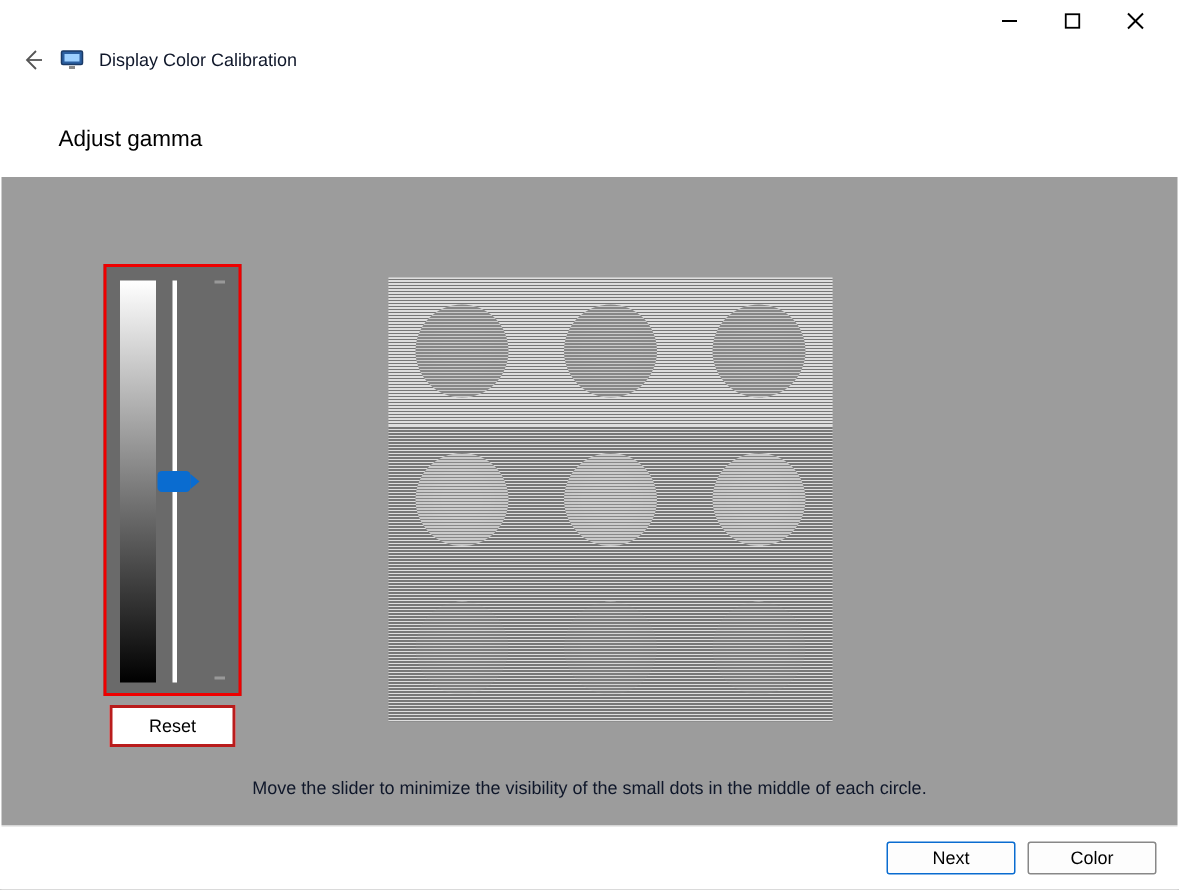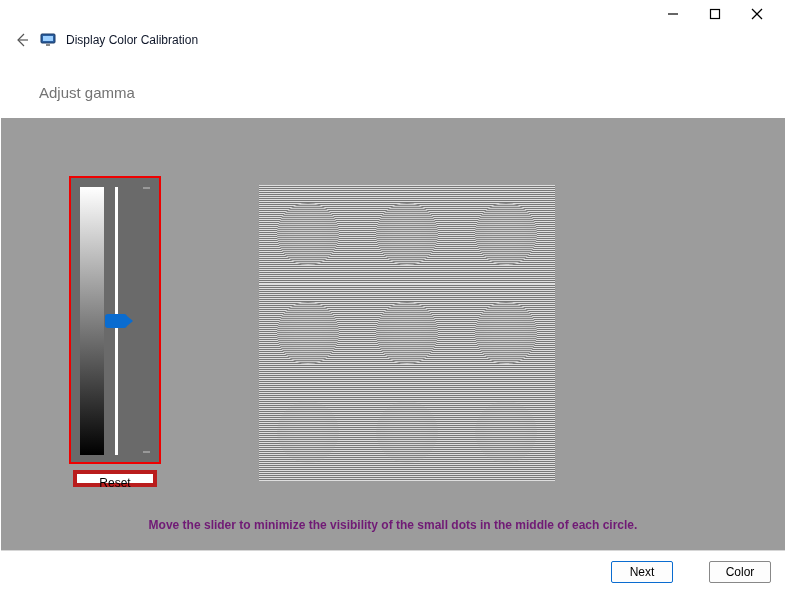--- a/index.html
+++ b/index.html
@@ -9,48 +9,48 @@
     .titlebar { position: absolute; top: 0; right: 0; height: 28px; display: flex; align-items: center; gap: 28px; padding-right: 22px; }
     .win-btn { width: 14px; height: 14px; display:flex; align-items:center; justify-content:center; cursor:default; }
 
     
     .header { position: absolute; top: 32px; left: 14px; display: flex; align-items: center; gap: 10px; }
     .back-arrow { width: 16px; height: 16px; color: #333; }
     .app-icon { width: 16px; height: 16px; }
     .app-title { font-size: 12px; color: #0f172a; }
 
     
-    .page-heading { position: absolute; top: 84px; left: 39px; font-size: 15px; font-weight: 400; color: #737373; }
+    .page-heading { position: absolute; top: 84px; left: 39px; font-size: 15px; font-weight: 400; color: #000000; }
 
     
     .content-area { position: absolute; top: 118px; left: 1px; right: 1px; bottom: 43px; background: #9c9c9c; }
 
     
     .slider-panel { position: absolute; top: 58px; left: 68px; width: 92px; height: 288px; border: 2px solid #e00; background: #6a6a6a; }
     .slider-gradient { position: absolute; top: 9px; left: 9px; width: 24px; height: 268px; background: linear-gradient(to bottom, #fff, #000); }
     .slider-track { position: absolute; top: 9px; left: 44px; width: 3px; height: 268px; background: #fff; }
     .slider-thumb { position: absolute; top: 136px; left: 34px; width: 22px; height: 14px; background: #0a6cd0; border-radius: 3px; }
     .slider-thumb::after { content:""; position:absolute; top:2px; right:-6px; width:0; height:0; border-top:5px solid transparent; border-bottom:5px solid transparent; border-left:6px solid #0a6cd0; }
     .slider-tick-top { position:absolute; top: 9px; right: 9px; width: 7px; height: 2px; background:#999; }
     .slider-tick-bot { position:absolute; bottom: 9px; right: 9px; width: 7px; height: 2px; background:#999; }
 
     
-    .reset-btn { position: absolute; top: 352px; left: 72px; width: 84px; height: 17px; border: 4px solid #b91c1c; background: #fff; font-size: 12px; color:#000; text-align:center; line-height:18px; cursor:pointer; }
+    .reset-btn { position: absolute; top: 352px; left: 72px; width: 84px; height: 28px; border: 2px solid #b91c1c; background: #fff; font-size: 12px; color:#000; text-align:center; line-height:18px; cursor:pointer; }
 
     
     .gamma-preview { position: absolute; top: 67px; left: 258px; width: 296px; height: 296px; background:#c8c8c8; display:grid; grid-template-columns:repeat(3,1fr); grid-template-rows:repeat(3,1fr); }
     .gamma-cell { position:relative; display:flex; align-items:center; justify-content:center; background: repeating-linear-gradient(#fff 0 1px, #000 1px 2px); opacity:0.4; }
     .gamma-dot { position:absolute; width:62px; height:62px; border-radius:50%; background: repeating-linear-gradient(#111 0 1px, #eee 1px 2px); opacity:0.9; filter: blur(0.4px); box-shadow: 0 0 12px 10px rgba(0,0,0,0.05) inset; }
 
     
-    .instruction { position:absolute; left:0; right:0; top: 400px; text-align:center; font-size:12px; color:#701a75;font-weight:bold; }
+    .instruction { position:absolute; left:0; right:0; top: 400px; text-align:center; font-size:12px; color:#0f172a; }
 
     
     .footer { position:absolute; bottom:0; left:1px; right:1px; height:43px; border-top:1px solid #d6d6d6; display:flex; justify-content:flex-end; align-items:center; gap:8px; padding-right:14px; background:#fff; }
-    .footer-btn { width:62px; height:22px; border:1px solid #888; background:#fdfdfd; font-size:12px; cursor:pointer; border-radius:2px;margin-left:28px; }
+    .footer-btn { width:86px; height:22px; border:1px solid #888; background:#fdfdfd; font-size:12px; cursor:pointer; border-radius:2px; }
     .footer-btn.primary { border:1px solid #0a6cd0; }
   </style>
 </head>
 <body>
 
 <div class="titlebar">
   <div class="win-btn">
     <svg width="12" height="12">
         <line x1="1" y1="6" x2="11" y2="6" stroke="#000" stroke-width="1.2"></line>
       </svg>

